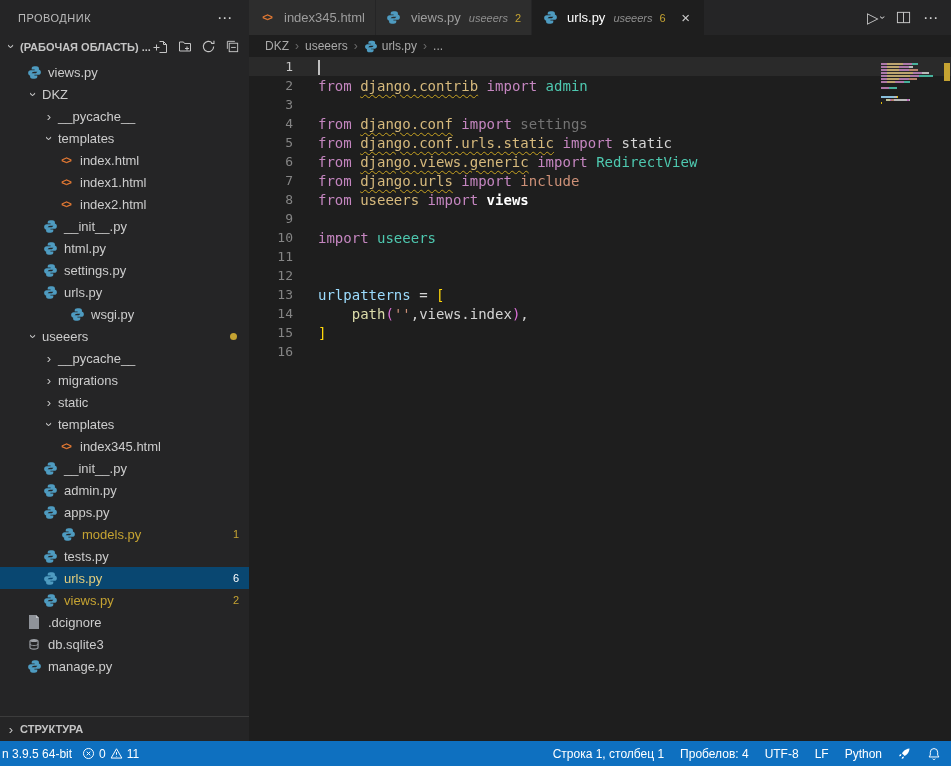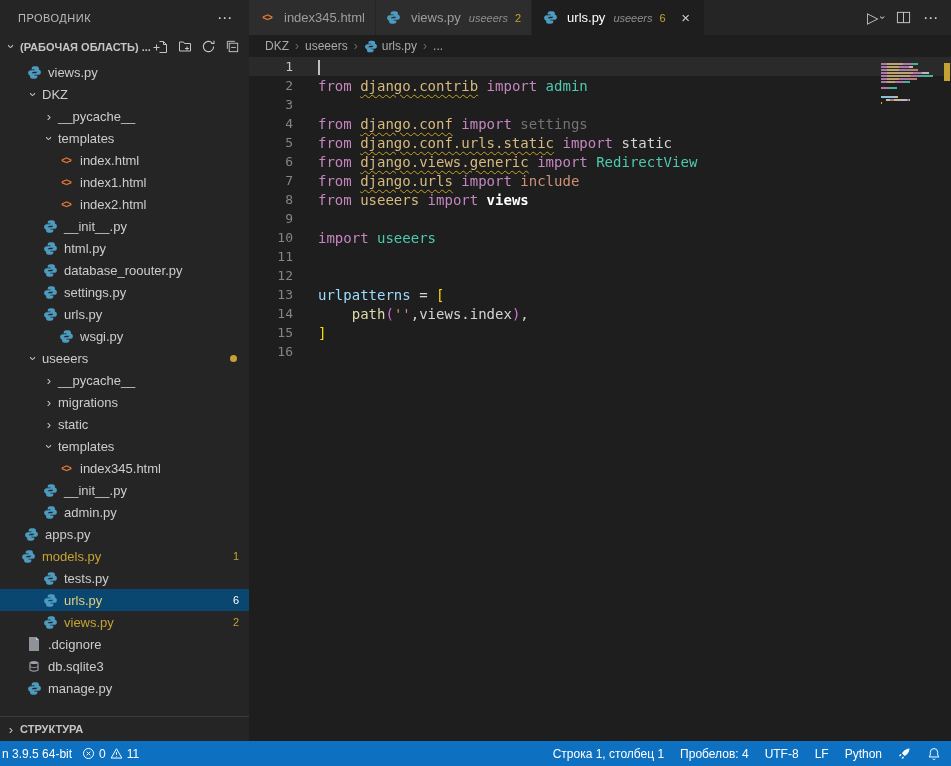--- a/index.html
+++ b/index.html
@@ -167,41 +167,32 @@
             </span>
             <span class="flabel">html.py</span>
           </div>
           <div class="row" style="padding-left: 42px;">
             <span class="fic">
               <svg width="15" height="15" viewBox="0 0 16 16">
                 <path fill="#4e9bc0" d="M7.9 1.3c-1.7 0-2.9.8-2.9 2.1v1.5h3.1v.6H3.9C2.4 5.5 1.2 6.6 1.2 8.4c0 1.7 1.2 2.8 2.7 2.8h1.2V9.4c0-1.3 1.1-2.3 2.5-2.3h3c1.2 0 2.1-.9 2.1-2.1V3.4c0-1.3-1.2-2.1-2.8-2.1z"></path>
                 <path fill="#4e9bc0" d="M8.1 14.7c1.7 0 2.9-.8 2.9-2.1v-1.5H7.9v-.6h4.2c1.5 0 2.7-1.1 2.7-2.9 0-1.7-1.2-2.8-2.7-2.8h-1.2v1.8c0 1.3-1.1 2.3-2.5 2.3h-3c-1.2 0-2.1.9-2.1 2.1v1.6c0 1.3 1.2 2.1 2.8 2.1z"></path>
               </svg>
             </span>
-            <span class="flabel">database_roouter.py</span>
-          </div>
-          <div class="row" style="padding-left: 42px;">
-            <span class="fic">
-              <svg width="15" height="15" viewBox="0 0 16 16">
-                <path fill="#4e9bc0" d="M7.9 1.3c-1.7 0-2.9.8-2.9 2.1v1.5h3.1v.6H3.9C2.4 5.5 1.2 6.6 1.2 8.4c0 1.7 1.2 2.8 2.7 2.8h1.2V9.4c0-1.3 1.1-2.3 2.5-2.3h3c1.2 0 2.1-.9 2.1-2.1V3.4c0-1.3-1.2-2.1-2.8-2.1z"></path>
-                <path fill="#4e9bc0" d="M8.1 14.7c1.7 0 2.9-.8 2.9-2.1v-1.5H7.9v-.6h4.2c1.5 0 2.7-1.1 2.7-2.9 0-1.7-1.2-2.8-2.7-2.8h-1.2v1.8c0 1.3-1.1 2.3-2.5 2.3h-3c-1.2 0-2.1.9-2.1 2.1v1.6c0 1.3 1.2 2.1 2.8 2.1z"></path>
-              </svg>
-            </span>
             <span class="flabel">settings.py</span>
           </div>
           <div class="row" style="padding-left: 42px;">
             <span class="fic">
               <svg width="15" height="15" viewBox="0 0 16 16">
                 <path fill="#4e9bc0" d="M7.9 1.3c-1.7 0-2.9.8-2.9 2.1v1.5h3.1v.6H3.9C2.4 5.5 1.2 6.6 1.2 8.4c0 1.7 1.2 2.8 2.7 2.8h1.2V9.4c0-1.3 1.1-2.3 2.5-2.3h3c1.2 0 2.1-.9 2.1-2.1V3.4c0-1.3-1.2-2.1-2.8-2.1z"></path>
                 <path fill="#4e9bc0" d="M8.1 14.7c1.7 0 2.9-.8 2.9-2.1v-1.5H7.9v-.6h4.2c1.5 0 2.7-1.1 2.7-2.9 0-1.7-1.2-2.8-2.7-2.8h-1.2v1.8c0 1.3-1.1 2.3-2.5 2.3h-3c-1.2 0-2.1.9-2.1 2.1v1.6c0 1.3 1.2 2.1 2.8 2.1z"></path>
               </svg>
             </span>
             <span class="flabel">urls.py</span>
           </div>
-          <div class="row" style="padding-left: 58px;">
+          <div class="row" style="padding-left: 42px; margin-left: 27px;">
             <span class="fic">
               <svg width="15" height="15" viewBox="0 0 16 16">
                 <path fill="#4e9bc0" d="M7.9 1.3c-1.7 0-2.9.8-2.9 2.1v1.5h3.1v.6H3.9C2.4 5.5 1.2 6.6 1.2 8.4c0 1.7 1.2 2.8 2.7 2.8h1.2V9.4c0-1.3 1.1-2.3 2.5-2.3h3c1.2 0 2.1-.9 2.1-2.1V3.4c0-1.3-1.2-2.1-2.8-2.1z"></path>
                 <path fill="#4e9bc0" d="M8.1 14.7c1.7 0 2.9-.8 2.9-2.1v-1.5H7.9v-.6h4.2c1.5 0 2.7-1.1 2.7-2.9 0-1.7-1.2-2.8-2.7-2.8h-1.2v1.8c0 1.3-1.1 2.3-2.5 2.3h-3c-1.2 0-2.1.9-2.1 2.1v1.6c0 1.3 1.2 2.1 2.8 2.1z"></path>
               </svg>
             </span>
             <span class="flabel">wsgi.py</span>
           </div>
           <div class="row" style="padding-left: 26px;">
             <span class="chev open">›</span>
@@ -241,30 +232,30 @@
           </div>
           <div class="row" style="padding-left: 42px;">
             <span class="fic">
               <svg width="15" height="15" viewBox="0 0 16 16">
                 <path fill="#4e9bc0" d="M7.9 1.3c-1.7 0-2.9.8-2.9 2.1v1.5h3.1v.6H3.9C2.4 5.5 1.2 6.6 1.2 8.4c0 1.7 1.2 2.8 2.7 2.8h1.2V9.4c0-1.3 1.1-2.3 2.5-2.3h3c1.2 0 2.1-.9 2.1-2.1V3.4c0-1.3-1.2-2.1-2.8-2.1z"></path>
                 <path fill="#4e9bc0" d="M8.1 14.7c1.7 0 2.9-.8 2.9-2.1v-1.5H7.9v-.6h4.2c1.5 0 2.7-1.1 2.7-2.9 0-1.7-1.2-2.8-2.7-2.8h-1.2v1.8c0 1.3-1.1 2.3-2.5 2.3h-3c-1.2 0-2.1.9-2.1 2.1v1.6c0 1.3 1.2 2.1 2.8 2.1z"></path>
               </svg>
             </span>
             <span class="flabel">admin.py</span>
           </div>
-          <div class="row" style="padding-left: 23px;">
+          <div class="row" style="padding-left: 42px;">
             <span class="fic">
               <svg width="15" height="15" viewBox="0 0 16 16">
                 <path fill="#4e9bc0" d="M7.9 1.3c-1.7 0-2.9.8-2.9 2.1v1.5h3.1v.6H3.9C2.4 5.5 1.2 6.6 1.2 8.4c0 1.7 1.2 2.8 2.7 2.8h1.2V9.4c0-1.3 1.1-2.3 2.5-2.3h3c1.2 0 2.1-.9 2.1-2.1V3.4c0-1.3-1.2-2.1-2.8-2.1z"></path>
                 <path fill="#4e9bc0" d="M8.1 14.7c1.7 0 2.9-.8 2.9-2.1v-1.5H7.9v-.6h4.2c1.5 0 2.7-1.1 2.7-2.9 0-1.7-1.2-2.8-2.7-2.8h-1.2v1.8c0 1.3-1.1 2.3-2.5 2.3h-3c-1.2 0-2.1.9-2.1 2.1v1.6c0 1.3 1.2 2.1 2.8 2.1z"></path>
               </svg>
             </span>
             <span class="flabel">apps.py</span>
           </div>
-          <div class="row" style="padding-left: 20px;">
+          <div class="row" style="padding-left: 60px;">
             <span class="fic">
               <svg width="15" height="15" viewBox="0 0 16 16">
                 <path fill="#4e9bc0" d="M7.9 1.3c-1.7 0-2.9.8-2.9 2.1v1.5h3.1v.6H3.9C2.4 5.5 1.2 6.6 1.2 8.4c0 1.7 1.2 2.8 2.7 2.8h1.2V9.4c0-1.3 1.1-2.3 2.5-2.3h3c1.2 0 2.1-.9 2.1-2.1V3.4c0-1.3-1.2-2.1-2.8-2.1z"></path>
                 <path fill="#4e9bc0" d="M8.1 14.7c1.7 0 2.9-.8 2.9-2.1v-1.5H7.9v-.6h4.2c1.5 0 2.7-1.1 2.7-2.9 0-1.7-1.2-2.8-2.7-2.8h-1.2v1.8c0 1.3-1.1 2.3-2.5 2.3h-3c-1.2 0-2.1.9-2.1 2.1v1.6c0 1.3 1.2 2.1 2.8 2.1z"></path>
               </svg>
             </span>
             <span class="flabel" style="color: rgb(197, 163, 50);">models.py</span>
             <span class="badge">1</span>
           </div>
           <div class="row" style="padding-left: 42px;">

